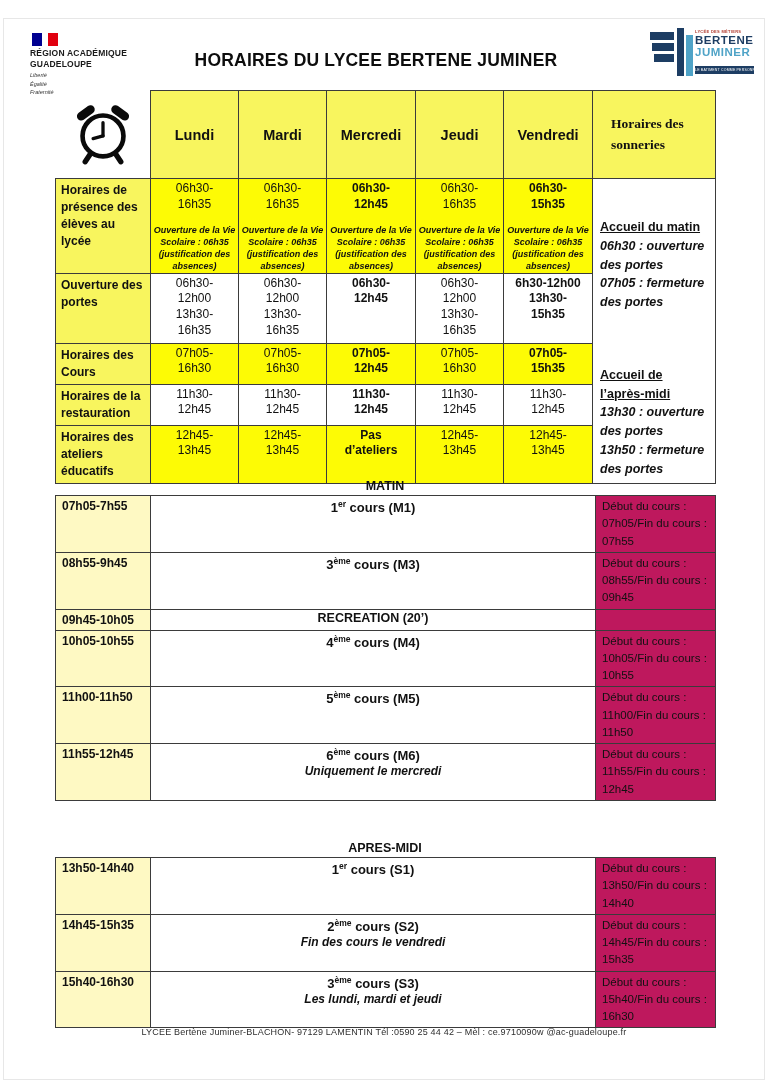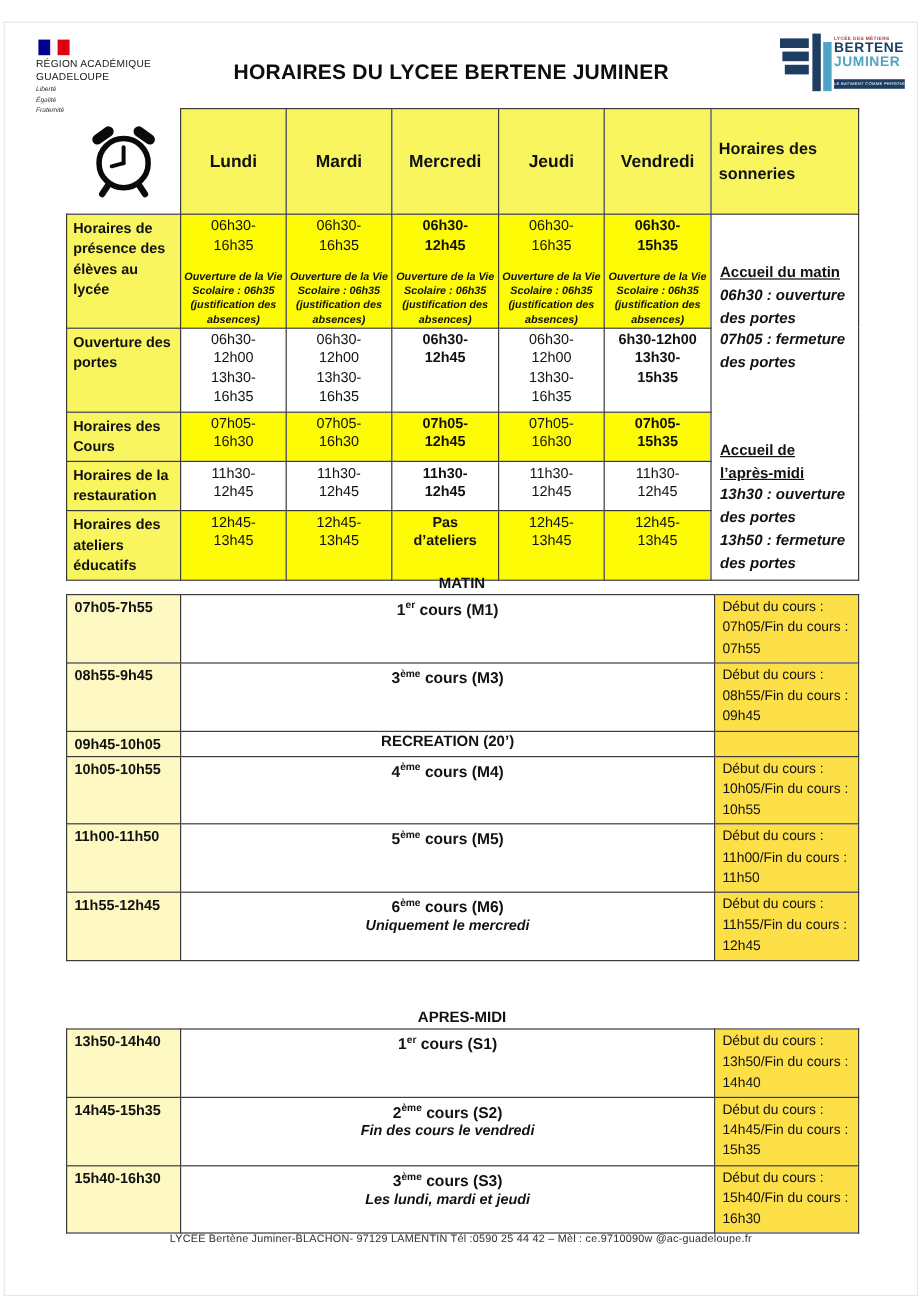--- a/index.html
+++ b/index.html
@@ -7,21 +7,21 @@
   .page { position:relative; width:768px; height:1086px; background:#fff; overflow:hidden; }
   .scan-border { position:absolute; left:3px; right:3px; top:18px; bottom:6px; border:1px solid #e7e7e7; pointer-events:none; }
 
   
   .region-logo { position:absolute; left:30px; top:33px; width:135px; }
   .flag { display:flex; width:26px; height:13px; margin-left:2px; margin-bottom:2px; }
   .flag span { display:block; height:100%; }
   .flag .fb { width:10px; background:#000091; }
   .flag .fw { width:6px;  background:#ffffff; }
   .flag .fr { width:10px; background:#e1000f; }
-  .region-name { font-size:8.5px; font-weight:normal; letter-spacing:.2px; line-height:1.25; color:#1a1a1a; white-space:pre-line; }
+  .region-name { font-size:8.5px; font-weight:bold; letter-spacing:.2px; line-height:1.25; color:#1a1a1a; white-space:pre-line; }
   .region-motto { font-size:5.5px; font-style:italic; line-height:1.5; color:#333; margin-top:2px; white-space:pre-line; }
 
   .doc-title { position:absolute; left:0; right:16px; top:50px; text-align:center; font-size:17.5px; font-weight:bold; letter-spacing:.2px; color:#0d0d0d; }
 
   .lycee-logo { position:absolute; left:648px; top:26px; width:106px; height:54px; }
   .ll-wrap { position:relative; width:100%; height:100%; }
   .ll-bars { position:absolute; left:0; top:0; }
   .ll-text { position:absolute; left:47px; top:3px; width:59px; }
   .ll-small { font-size:4px; font-weight:bold; color:#b03a2e; letter-spacing:.3px; white-space:nowrap; }
   .ll-name1 { font-size:11.5px; font-weight:bold; color:#1d3d63; letter-spacing:.5px; line-height:1.05; }
@@ -30,37 +30,37 @@
 
   
   table { border-collapse:collapse; table-layout:fixed; width:660px; }
   td { border:1px solid #3b3b3b; vertical-align:top; text-align:center; overflow:hidden; }
   .bright { background:#fdfb05; }
 
   
   .upper { position:absolute; left:55px; top:90px; }
   .upper .clock-cell { border:none; background:#fff; vertical-align:middle; }
   .upper .day-h { background:#f8f55e; font-weight:bold; font-size:14.5px; vertical-align:middle; }
-  .upper .son-h { background:#f8f55e; font-weight:bold; font-size:13.5px; text-align:left; vertical-align:middle; padding:2px 6px; line-height:1.55; }
+  .upper .son-h { background:#f8f55e; font-weight:bold; font-size:13.5px; text-align:left; vertical-align:middle; padding:2px 18px; line-height:1.55;font-family:Liberation Serif, serif; }
   .upper .lbl { background:#f8f55e; text-align:left; font-weight:bold; font-size:12px; line-height:1.42; padding:3px 5px; }
   .time { white-space:pre-line; font-size:12px; line-height:1.32; padding-top:2px; }
   td.bcell .time { font-weight:bold; }
   .note { font-size:9px; font-weight:bold; font-style:italic; line-height:1.33; margin-top:12px; padding:0 1px; }
   .son-body { background:#fff; text-align:left; padding:3px 7px; }
   .son-title { font-size:12.5px; font-weight:bold; text-decoration:underline; line-height:1.5; }
   .son-lines { font-size:12.5px; font-weight:bold; font-style:italic; line-height:1.5; white-space:pre-line; }
   .son-block-1 { margin-top:36px; }
   .son-block-2 { margin-top:54px; }
 
   
   .section-title { position:absolute; left:55px; width:660px; text-align:center; font-size:12.5px; font-weight:bold; }
   .lower { position:absolute; left:55px; }
   .lower .time-col { background:#fef9c3; font-weight:bold; font-size:12px; text-align:left; padding:3px 6px; }
   .lower .course-col { background:#fff; font-size:13px; font-weight:bold; padding-top:3px; }
-  .lower .detail-col { background:#fde047; font-size:11.5px; text-align:left; line-height:1.5; padding:2px 6px;margin-left:16px; }
+  .lower .detail-col { background:#be185d; font-size:11.5px; text-align:left; line-height:1.5; padding:2px 6px;margin-left:16px; }
   .lower sup { font-size:8.5px; }
   .crs-note { font-size:12px; font-weight:bold; font-style:italic; line-height:1.4; }
   .rec-row td { background:#f8f55e; }
   .rec-row .course-col { font-size:12.5px; padding-top:1px; }
 
   .footer { position:absolute; left:0; right:0; top:1027px; text-align:center; font-size:9px; color:#2e2e2e; letter-spacing:.2px; }
 </style>
 </head>
 <body>
 

